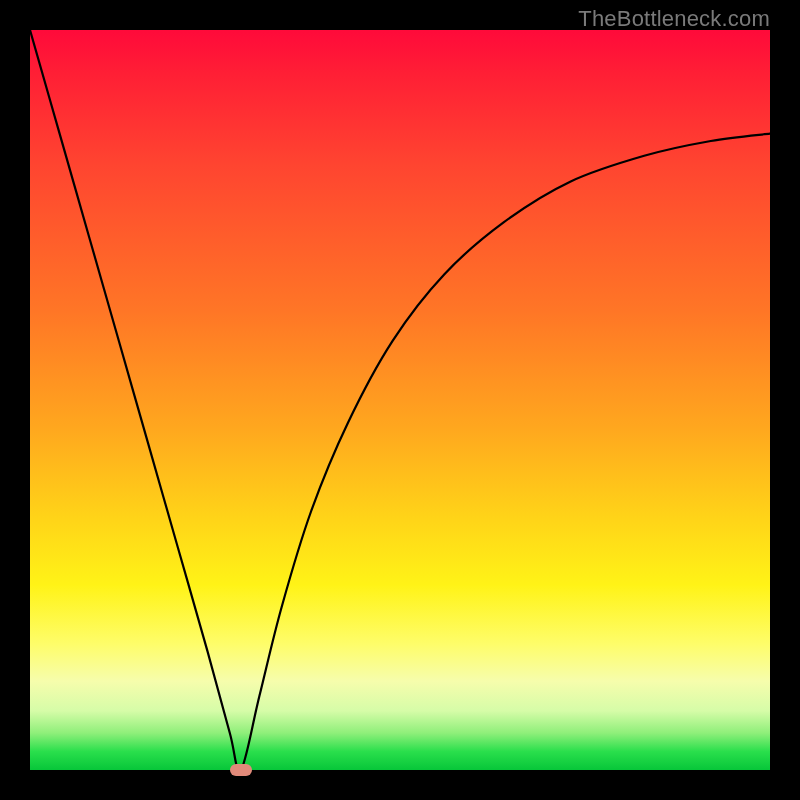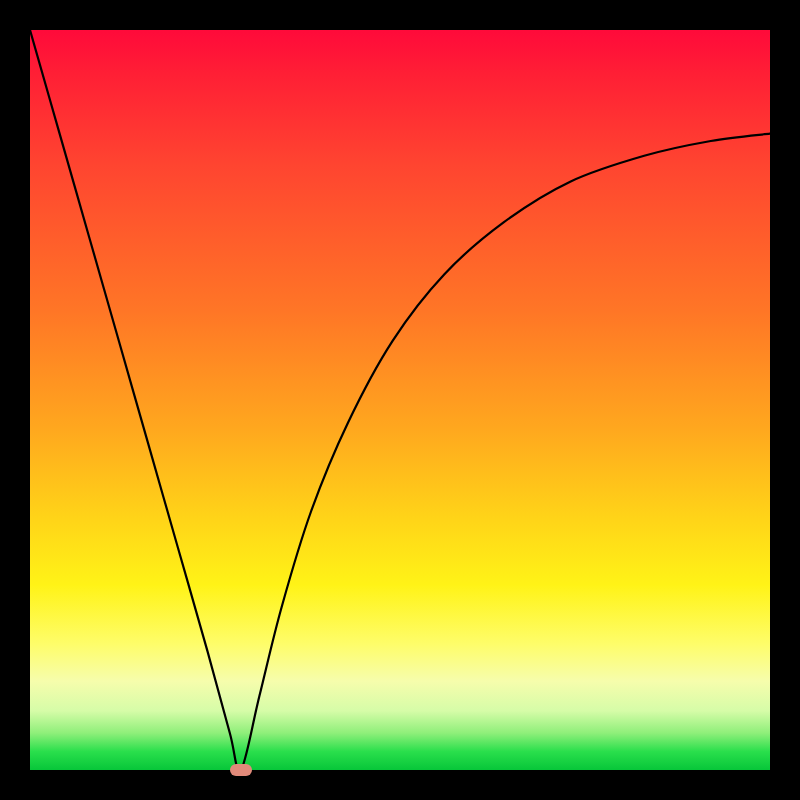--- a/index.html
+++ b/index.html
@@ -63,20 +63,21 @@
     font-size: 22px;
     letter-spacing: 0.2px;
     user-select: none;
   }
 </style>
 </head>
 <body>
 
 <div class="frame">
 
+  <div class="watermark">TheBottleneck.com</div>
 
   <div class="plot">
     <svg class="curve" viewBox="0 0 740 740" preserveAspectRatio="none">
       <path d="M 0.00 0.00 C 4.93 17.27, 19.73 69.07, 29.60 103.60 C 39.47 138.13, 49.33 172.67, 59.20 207.20 C 69.07 241.73, 78.93 276.27, 88.80 310.80 C 98.67 345.33, 108.53 379.87, 118.40 414.40 C 128.27 448.93, 138.13 483.47, 148.00 518.00 C 157.87 552.53, 168.97 590.77, 177.60 621.60 C 186.23 652.43, 194.25 683.27, 199.80 703.00 C 205.35 722.73, 205.97 746.17, 210.90 740.00 C 215.83 733.83, 222.62 693.13, 229.40 666.00 C 236.18 638.87, 242.97 608.03, 251.60 577.20 C 260.23 546.37, 270.10 511.83, 281.20 481.00 C 292.30 450.17, 304.63 420.57, 318.20 392.20 C 331.77 363.83, 346.57 335.47, 362.60 310.80 C 378.63 286.13, 395.90 263.93, 414.40 244.20 C 432.90 224.47, 452.63 207.82, 473.60 192.40 C 494.57 176.98, 516.77 162.80, 540.20 151.70 C 563.63 140.60, 590.77 132.58, 614.20 125.80 C 637.63 119.02, 659.83 114.70, 680.80 111.00 C 701.77 107.30, 730.13 104.83, 740.00 103.60" fill="none" stroke="#000" stroke-width="2.2" stroke-linecap="round" stroke-linejoin="round"></path>
     </svg>
     <div class="marker" style="left: 210.9px; top: 740px; background: rgb(225, 138, 122);"></div>
   </div>
 
 </div>
 

